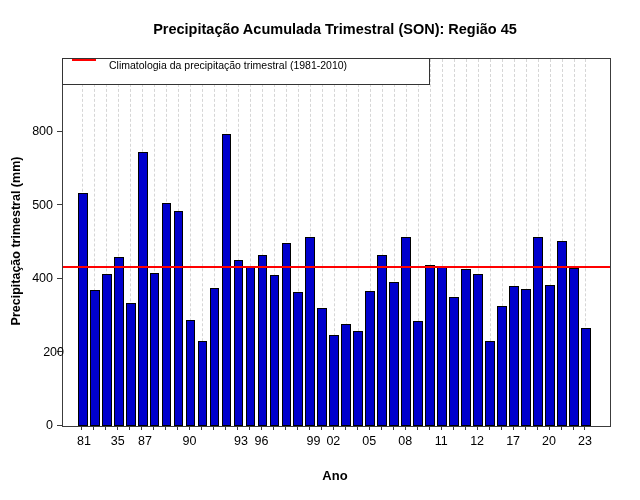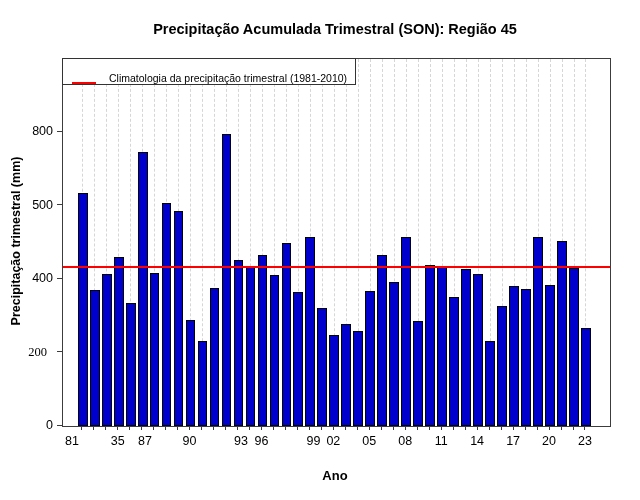--- a/index.html
+++ b/index.html
@@ -12,23 +12,23 @@
     font-size:14.5px;font-weight:bold;white-space:nowrap;
   }
   #plot{
     position:absolute;left:62px;top:58px;width:547px;height:367px;
     border:1px solid #3c3c3c;box-sizing:content-box;
   }
   .gridline{position:absolute;top:0;bottom:0;width:0;border-left:1px dashed #d6d6d6;z-index:1;}
   .bar{position:absolute;bottom:0;box-sizing:border-box;border:1px solid #000;z-index:2;}
   .climline{position:absolute;left:0;right:0;height:2px;z-index:3;}
   .legend{
-    position:absolute;left:-1px;top:-1px;width:294px;height:27px;
+    position:absolute;left:-1px;top:-1px;width:368px;height:27px;
     background:#fff;border:1px solid #333;z-index:5;
-    display:flex;align-items:flex-end;box-sizing:border-box;
+    display:flex;align-items:flex-start;box-sizing:border-box;
   }
   .legend-sample{width:24px;height:2px;margin-left:9px;flex:0 0 auto;}
   .legend-label{margin-left:13px;font-size:10.5px;white-space:nowrap;}
   .produto{
     position:absolute;right:4px;top:11px;font-size:11px;color:#7b7b7b;
     white-space:nowrap;z-index:4;
   }
   .ytick{position:absolute;width:5px;height:1px;background:#3c3c3c;}
   .yticklabel{position:absolute;width:30px;text-align:right;font-size:12.5px;line-height:14px;}
   .xtick{position:absolute;width:1px;height:4px;background:#3c3c3c;}
@@ -138,21 +138,21 @@
       <div class="gridline" style="left: 510.503px;"></div>
       <div class="bar" style="left: 506.103px; width: 9.8px; height: 157.81px; background: rgb(0, 0, 205); border-color: rgb(0, 0, 0);"></div>
       <div class="gridline" style="left: 522.486px;"></div>
       <div class="bar" style="left: 518.086px; width: 9.8px; height: 98.356px; background: rgb(0, 0, 205); border-color: rgb(0, 0, 0);"></div>
       <div class="climline" style="bottom: 157.911px; background: rgb(255, 0, 0);"></div>
     </div>
 
   <div class="ylabel">Precipitação trimestral (mm)</div>
   <div class="xlabel">Ano</div>
 <div class="xtick" style="left: 81.2px; top: 426px;"></div>
-    <div class="xticklabel" style="left: 59px; top: 434px;">81</div>
+    <div class="xticklabel" style="left: 71px; top: 434px;">81</div>
     <div class="xtick" style="left: 93.183px; top: 426px;"></div>
     <div class="xtick" style="left: 105.166px; top: 426px;"></div>
     <div class="xtick" style="left: 117.149px; top: 426px;"></div>
     <div class="xticklabel" style="left: 104.649px; top: 434px;">35</div>
     <div class="xtick" style="left: 129.132px; top: 426px;"></div>
     <div class="xtick" style="left: 141.115px; top: 426px;"></div>
     <div class="xtick" style="left: 153.098px; top: 426px;"></div>
     <div class="xticklabel" style="left: 132px; top: 434px;">87</div>
     <div class="xtick" style="left: 165.081px; top: 426px;"></div>
     <div class="xtick" style="left: 177.064px; top: 426px;"></div>
@@ -182,36 +182,36 @@
     <div class="xtick" style="left: 392.758px; top: 426px;"></div>
     <div class="xtick" style="left: 404.741px; top: 426px;"></div>
     <div class="xticklabel" style="left: 392.241px; top: 434px;">08</div>
     <div class="xtick" style="left: 416.724px; top: 426px;"></div>
     <div class="xtick" style="left: 428.707px; top: 426px;"></div>
     <div class="xtick" style="left: 440.69px; top: 426px;"></div>
     <div class="xticklabel" style="left: 428.19px; top: 434px;">11</div>
     <div class="xtick" style="left: 452.673px; top: 426px;"></div>
     <div class="xtick" style="left: 464.656px; top: 426px;"></div>
     <div class="xtick" style="left: 476.639px; top: 426px;"></div>
-    <div class="xticklabel" style="left: 464.139px; top: 434px;">14</div>
+    <div class="xticklabel" style="left: 464.139px; top: 434px;">12</div>
     <div class="xtick" style="left: 488.622px; top: 426px;"></div>
     <div class="xtick" style="left: 500.605px; top: 426px;"></div>
     <div class="xtick" style="left: 512.588px; top: 426px;"></div>
     <div class="xticklabel" style="left: 500.088px; top: 434px;">17</div>
     <div class="xtick" style="left: 524.571px; top: 426px;"></div>
     <div class="xtick" style="left: 536.554px; top: 426px;"></div>
     <div class="xtick" style="left: 548.537px; top: 426px;"></div>
     <div class="xticklabel" style="left: 536.037px; top: 434px;">20</div>
     <div class="xtick" style="left: 560.52px; top: 426px;"></div>
     <div class="xtick" style="left: 572.503px; top: 426px;"></div>
     <div class="xtick" style="left: 584.486px; top: 426px;"></div>
     <div class="xticklabel" style="left: 571.986px; top: 434px;">23</div>
     <div class="ytick" style="left: 57px; top: 424.5px;"></div>
     <div class="yticklabel" style="left: 23px; top: 418px;">0</div>
     <div class="ytick" style="left: 57px; top: 351.1px;"></div>
-    <div class="yticklabel" style="left: 17px; top: 344.6px; font-family: Liberation Serif, serif;">200</div>
+    <div class="yticklabel" style="left: 34px; top: 344.6px;">200</div>
     <div class="ytick" style="left: 57px; top: 277.7px;"></div>
     <div class="yticklabel" style="left: 23px; top: 271.2px;">400</div>
     <div class="ytick" style="left: 57px; top: 204.3px;"></div>
     <div class="yticklabel" style="left: 23px; top: 197.8px;">500</div>
     <div class="ytick" style="left: 57px; top: 130.9px;"></div>
     <div class="yticklabel" style="left: 23px; top: 124.4px;">800</div>
   </div>
 
 </body></html>

